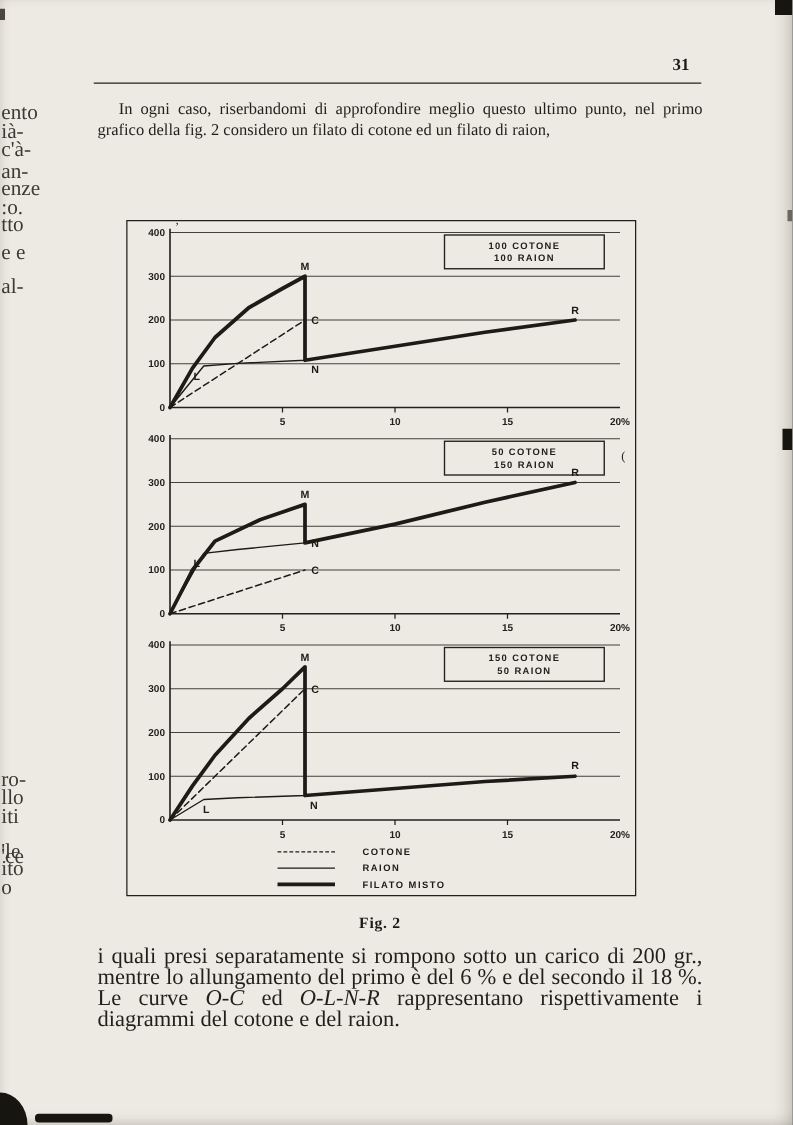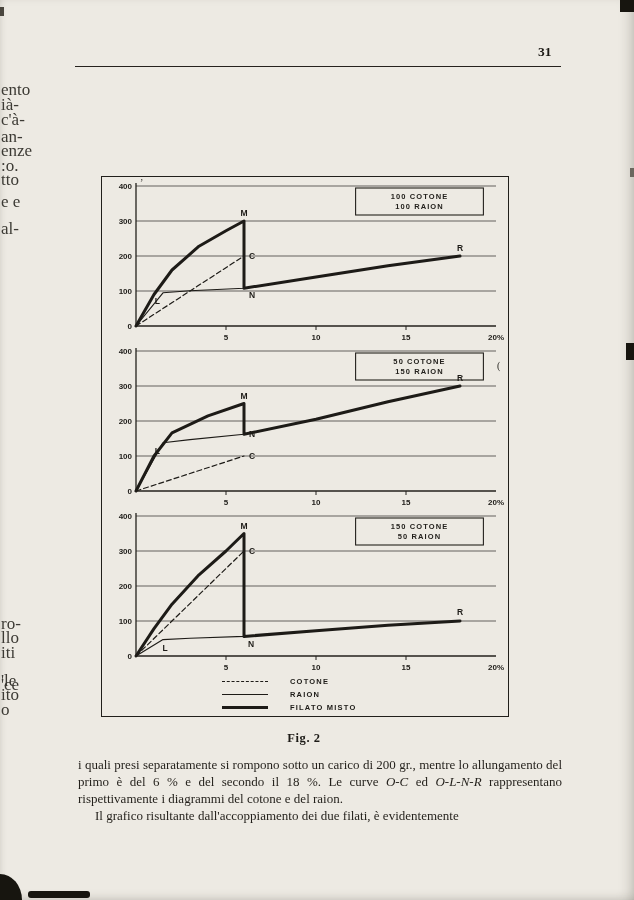--- a/index.html
+++ b/index.html
@@ -7,21 +7,21 @@
     position:relative;width:634px;height:900px;overflow:hidden;
     background:#edeae3;
     box-shadow:inset -10px 0 14px -8px rgba(40,35,25,.25), inset 0 -8px 12px -8px rgba(40,35,25,.2), inset 6px 0 10px -8px rgba(40,35,25,.2);
     font-family:"Liberation Serif",serif;color:#221f1a;
   }
   .header-title{position:absolute;top:48px;left:40px;width:554px;text-align:center;
     font-size:9.5px;letter-spacing:1.8px;word-spacing:3px;color:#1f1d19;}
   .page-number{position:absolute;top:44px;left:538px;font-weight:bold;font-size:13.5px;color:#1b1914;}
   .rule{position:absolute;top:66px;left:75px;width:486px;height:1.4px;background:#26231e;}
   .text-top{position:absolute;top:79px;left:78px;width:484px;font-size:13.2px;line-height:16.8px;text-align:justify;}
-  .text-bottom{position:absolute;top:756px;left:78px;width:484px;font-size:13px;line-height:17px;text-align:justify;}
+  .text-bottom{position:absolute;top:756px;left:78px;width:484px;font-size:18px;line-height:17px;text-align:justify;}
   .text-top p,.text-bottom p{margin:0;}
   .indent{text-indent:17px;}
 
   .figure-box{position:absolute;top:176px;left:101px;width:406px;height:539px;border:1.6px solid #211f1b;background:#edeae3;}
   .chart{position:absolute;left:4px;}
   .chart-1{top:3px;} .chart-2{top:168px;} .chart-3{top:333px;}
   .tick{font:bold 8px "Liberation Sans",sans-serif;fill:#23211d;}
   .boxlabel{font:bold 7.5px "Liberation Sans",sans-serif;letter-spacing:1.1px;fill:#23211d;}
   .ptlabel{font:bold 8.5px "Liberation Sans",sans-serif;fill:#1d1b17;}
 
@@ -75,20 +75,21 @@
       <span class="margin-frag" style="top: 657px; margin-top: 18px;">'ce</span>
       <span class="margin-frag" style="top: 671px;">'le</span>
       <span class="margin-frag" style="top: 685px;">ito</span>
       <span class="margin-frag" style="top: 700px;">o</span>
     </div>
 
   <div class="page-number">31</div>
   <div class="rule"></div>
 
   <div class="text-top">
+    <p class="indent">In ogni caso, riserbandomi di approfondire meglio questo ultimo punto, nel primo grafico della fig. 2 considero un filato di cotone ed un filato di raion,</p>
   </div>
 
   <div class="figure-box">
     <svg class="chart chart-1" width="398" height="166">
         <text x="26" y="148.8" text-anchor="end" class="tick">0</text>
         <line x1="30" y1="111" x2="390" y2="111" stroke="#2a2722" stroke-width="0.7"></line>
         <text x="26" y="113.8" text-anchor="end" class="tick">100</text>
         <line x1="30" y1="76" x2="390" y2="76" stroke="#2a2722" stroke-width="0.7"></line>
         <text x="26" y="78.8" text-anchor="end" class="tick">200</text>
         <line x1="30" y1="41" x2="390" y2="41" stroke="#2a2722" stroke-width="0.7"></line>
@@ -194,18 +195,17 @@
       </div>
     </div>
   </div>
 
   <div class="fig-caption">Fig. 2</div>
 
   <div class="text-bottom">
     <p>
       <span>i quali presi separatamente si rompono sotto un carico di 200 gr., mentre lo allungamento del primo è del 6 % e del secondo il 18 %. Le curve </span><i>O-C</i><span> ed </span><i>O-L-N-R</i><span> rappresentano rispettivamente i diagrammi del cotone e del raion.</span>
     </p>
-    <p class="indent">Il grafico risultante dall'accoppiamento dei due filati, è evidentemente</p>
   </div>
 
 <span class="stray" style="left: 140px; top: 177px;">’</span>
     <span class="stray" style="left: 497px; top: 360px;">(</span>
   </div>
 
 </body></html>

